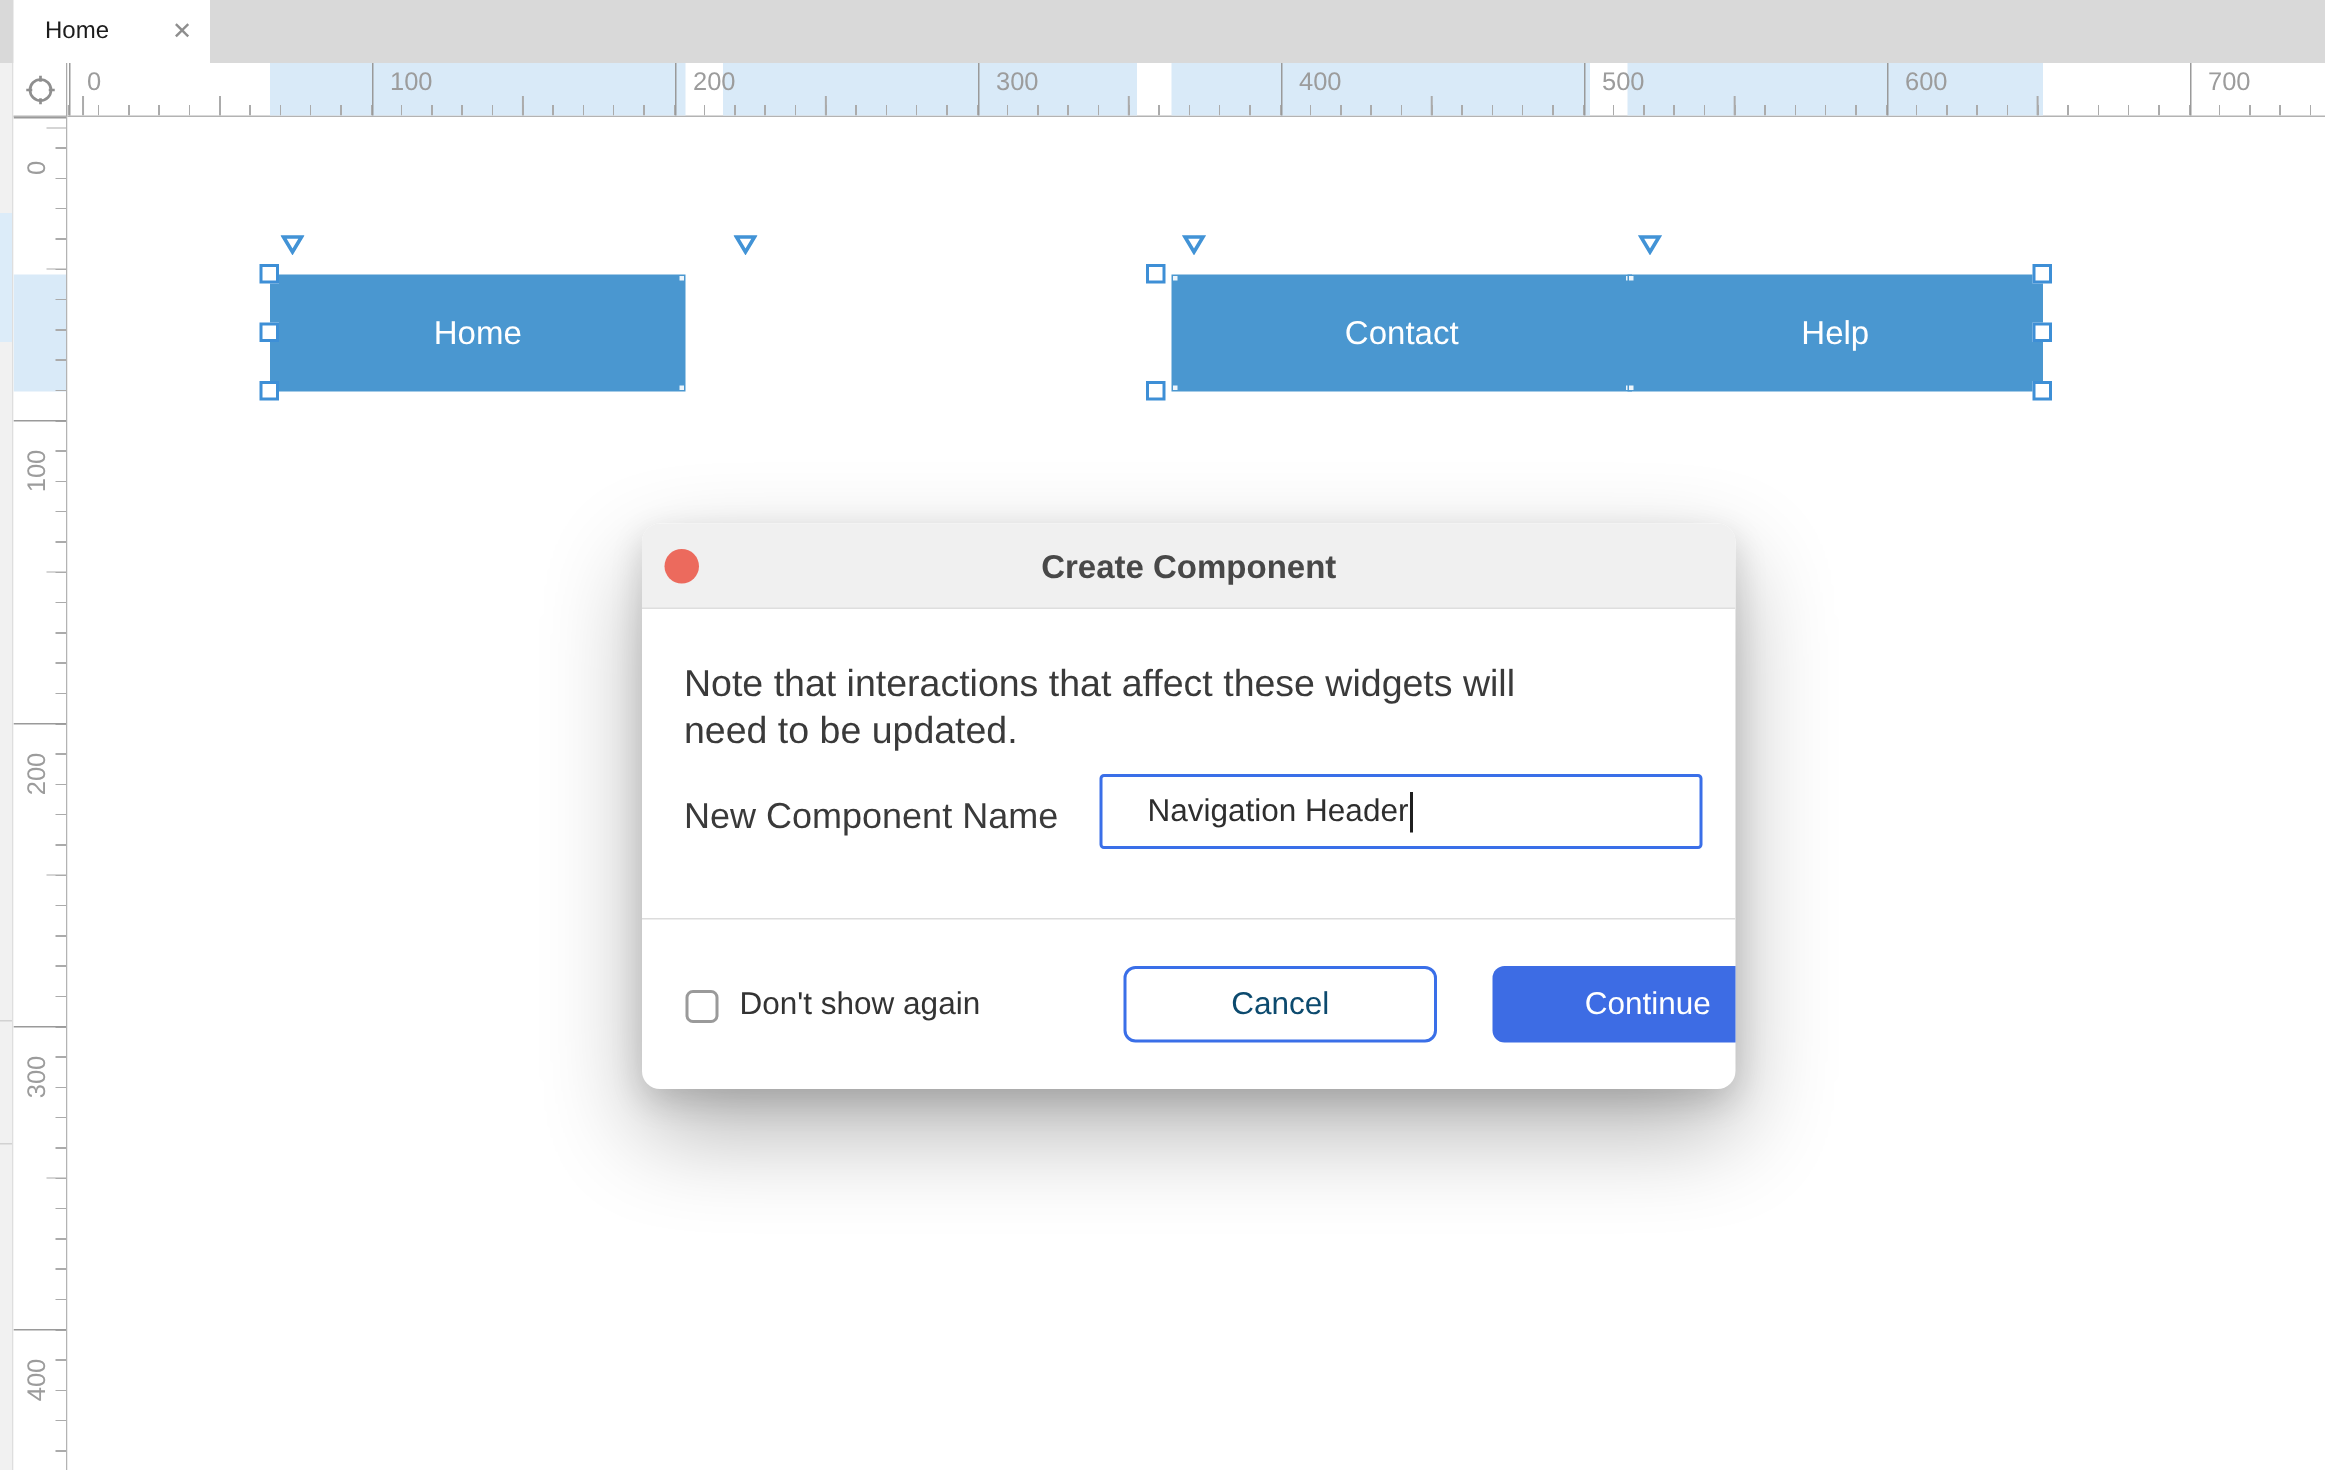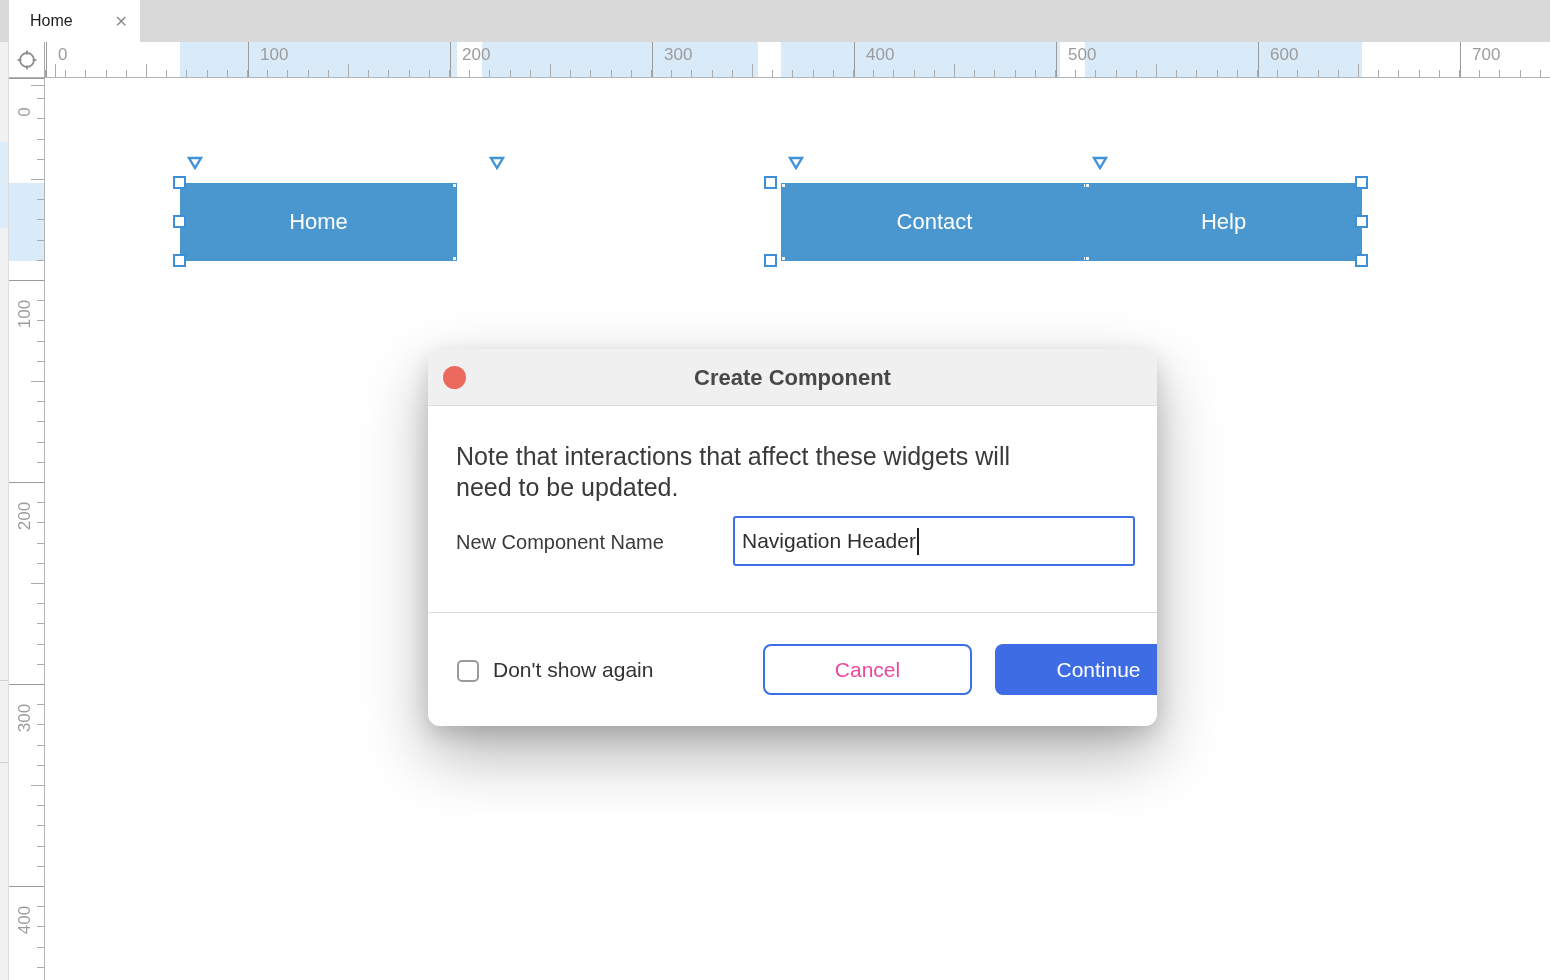--- a/index.html
+++ b/index.html
@@ -65,34 +65,34 @@
             background:#fff; border-radius:12px; overflow:hidden;
             box-shadow:0 28px 65px rgba(0,0,0,.30), 0 8px 22px rgba(0,0,0,.14); }
   .dlg-titlebar { position:absolute; left:0; top:0; width:100%; height:57px; background:#f0f0f0;
                   border-bottom:1px solid #dedede; }
   .dlg-close { position:absolute; left:15px; top:17px; width:23px; height:23px; border-radius:50%;
                background:#ec6a5d; cursor:pointer; }
   .dlg-title { width:100%; height:57px; display:flex; align-items:center; justify-content:center;
                font-size:22px; font-weight:bold; color:#484848; }
   .dlg-note { position:absolute; left:28px; top:92px; width:560px; font-size:25px;
               line-height:31px; color:#3a3a3a; }
-  .dlg-name-label { position:absolute; left:28px; top:182px; font-size:20px; color:#3a3a3a; }
+  .dlg-name-label { position:absolute; left:28px; top:182px; font-size:24px; color:#3a3a3a; }
   .dlg-input { position:absolute; left:305px; top:167px; width:402px; height:50px;
                border:2px solid #3a6fe8; border-radius:3px; background:#fff;
-               display:flex; align-items:center; padding-left:7px; cursor:text; }
+               display:flex; align-items:center; padding-left:30px; cursor:text; }
   .dlg-input-text { font-size:21px; color:#2e2e2e; }
   .caret { display:inline-block; width:2px; height:27px; background:#1f1f1f; margin-left:1px;
            vertical-align:middle; }
   .dlg-divider { position:absolute; left:0; top:263px; width:100%; height:1px; background:#dcdcdc; }
   .dlg-checkbox { position:absolute; left:29px; top:311px; width:22px; height:22px;
                   border:2px solid #9a9a9a; border-radius:5px; background:#fff; cursor:pointer; }
   .dlg-check-label { position:absolute; left:65px; top:309px; font-size:21px; color:#333;text-align:center; }
   .dlg-btn { position:absolute; top:295px; height:51px; border-radius:8px; font-size:21px;
              display:flex; align-items:center; justify-content:center; cursor:pointer; }
-  .dlg-cancel { left:335px; width:209px; background:#fff; border:2px solid #3a6fe8; color:#ec4899; }
+  .dlg-cancel { left:321px; width:209px; background:#fff; border:2px solid #3a6fe8; color:#0c4a6e; }
   .dlg-continue { left:567px; width:207px; background:#3d6ce4; border:none; color:#fff; }
 </style>
 </head>
 <body>
 
 <div class="app">
 
   <div class="tabbar">
     <div class="tab">
       <span class="tab-label">Home</span>

